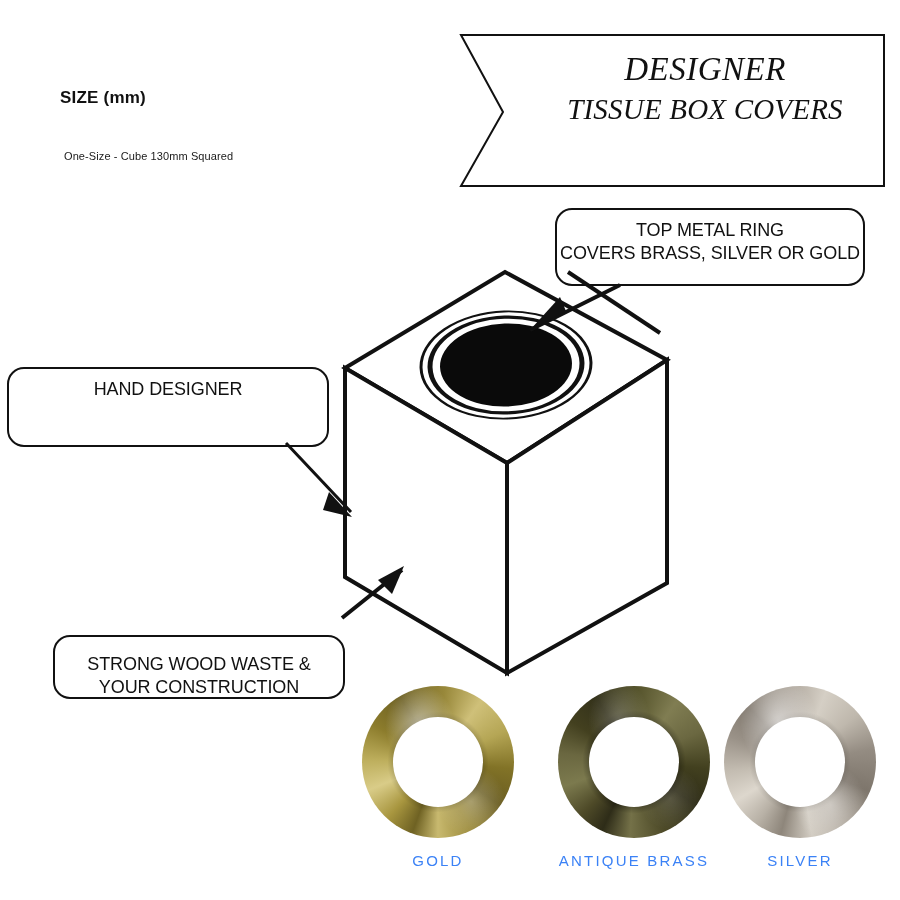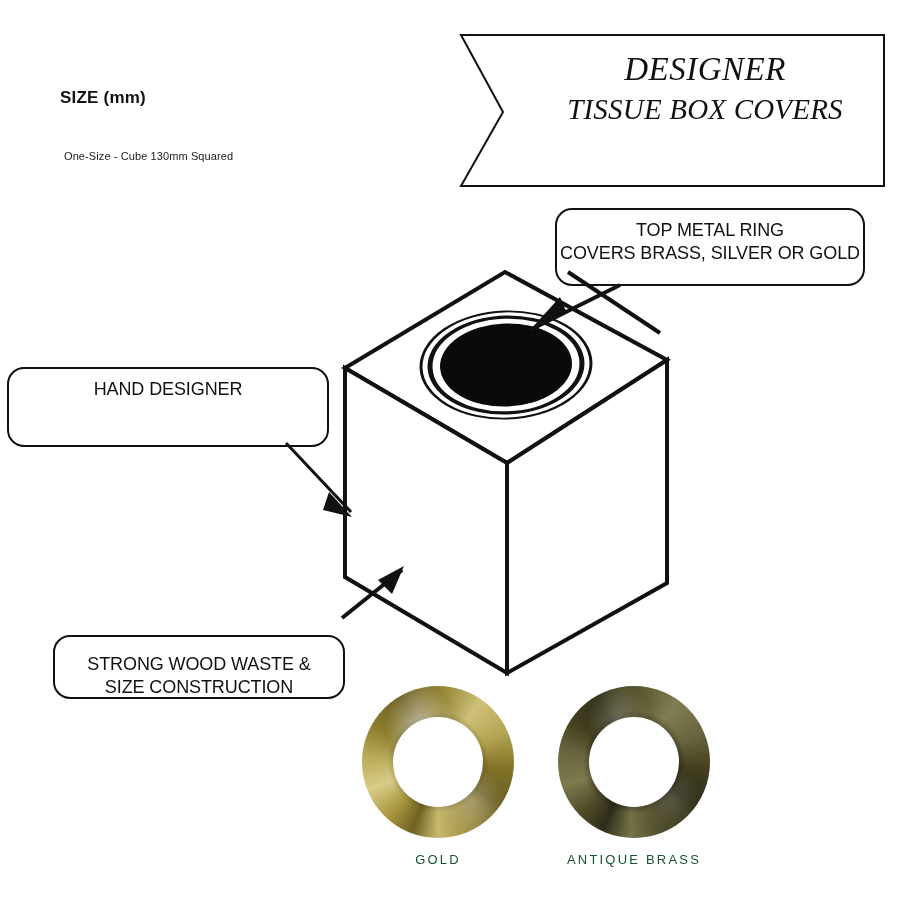--- a/index.html
+++ b/index.html
@@ -237,23 +237,23 @@
     background:
       radial-gradient(ellipse at 36% 24%, rgba(255,255,255,0.62) 0%, rgba(255,255,255,0) 28%),
       radial-gradient(ellipse at 70% 78%, rgba(255,255,255,0.40) 0%, rgba(255,255,255,0) 24%),
       radial-gradient(circle at 50% 50%, rgba(0,0,0,0) 30%, rgba(0,0,0,0.16) 38%, rgba(0,0,0,0) 47%),
       radial-gradient(circle at 50% 50%, rgba(0,0,0,0) 84%, rgba(0,0,0,0.18) 95%, rgba(0,0,0,0.06) 100%);
   }
 
   .swatch-label {
     margin-top: 14px;
     font-family: "Liberation Sans", sans-serif;
-    font-size: 13px;
+    font-size: 15px;
     letter-spacing: 2.2px;
-    color: #14532d;
+    color: #3b82f6;
     white-space: nowrap;
   }
 </style>
 </head>
 <body>
 
 <div id="stage">
 
   <svg id="diagram" viewBox="0 0 900 900" xmlns="http://www.w3.org/2000/svg">
 
@@ -308,37 +308,44 @@
     <span>TOP METAL RING</span>
     <span>COVERS BRASS, SILVER OR GOLD</span>
   </div>
 
   <div class="callout-text" id="callout-left-text">
     <span>HAND DESIGNER</span>
   </div>
 
   <div class="callout-text" id="callout-bottom-text">
     <span>STRONG WOOD WASTE &amp;</span>
-    <span>SIZE CONSTRUCTION</span>
+    <span>YOUR CONSTRUCTION</span>
   </div>
 
   <div class="swatches">
 
     <div class="swatch s0">
       <div class="ring gold">
         <div class="sheen"></div>
         <div class="hole"></div>
       </div>
       <div class="swatch-label">GOLD</div>
     </div>
 
     <div class="swatch s1">
       <div class="ring antique">
         <div class="sheen"></div>
         <div class="hole"></div>
       </div>
       <div class="swatch-label">ANTIQUE BRASS</div>
     </div>
 
+    <div class="swatch s2">
+      <div class="ring silver">
+        <div class="sheen"></div>
+        <div class="hole"></div>
+      </div>
+      <div class="swatch-label">SILVER</div>
+    </div>
 
   </div>
 
 </div>
 
 </body></html>

